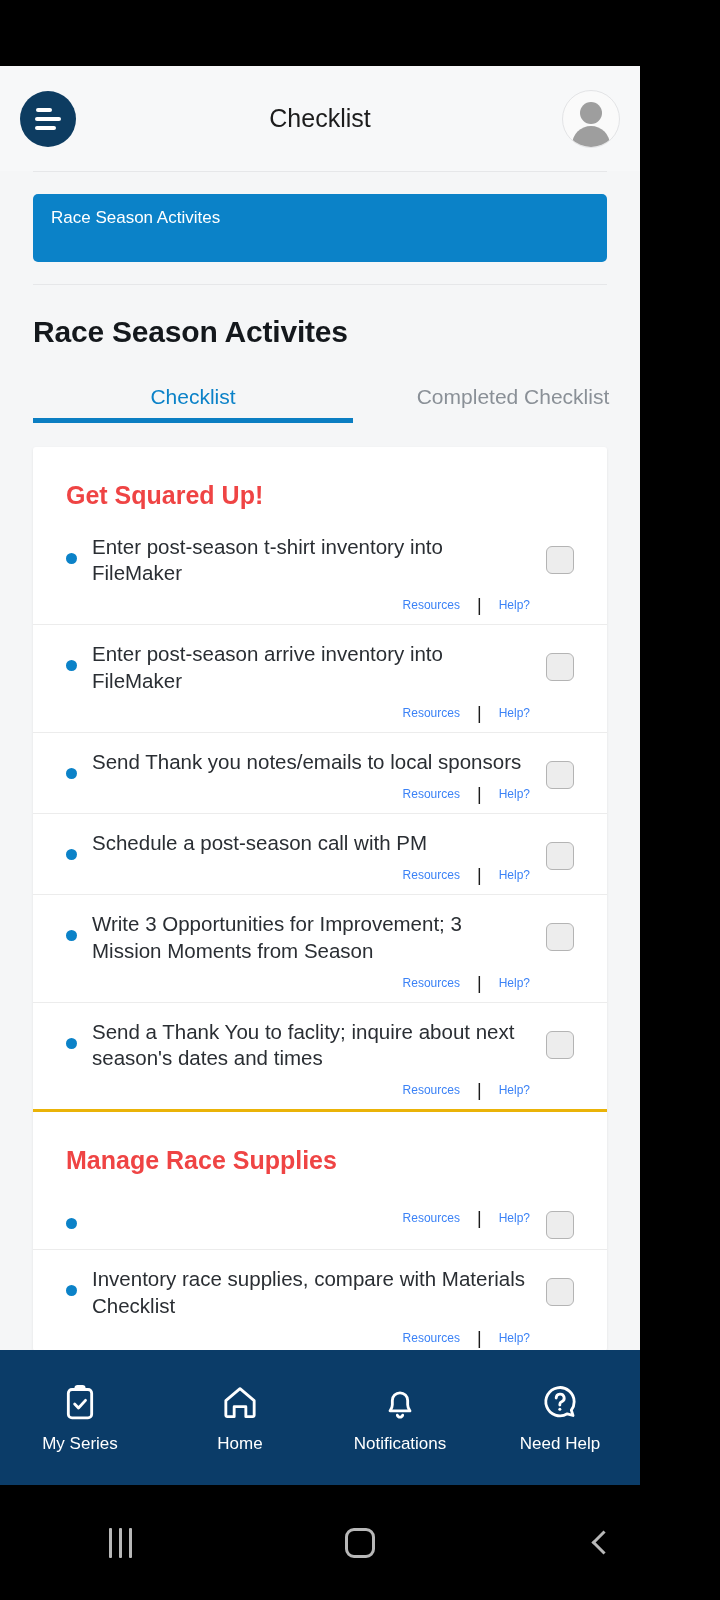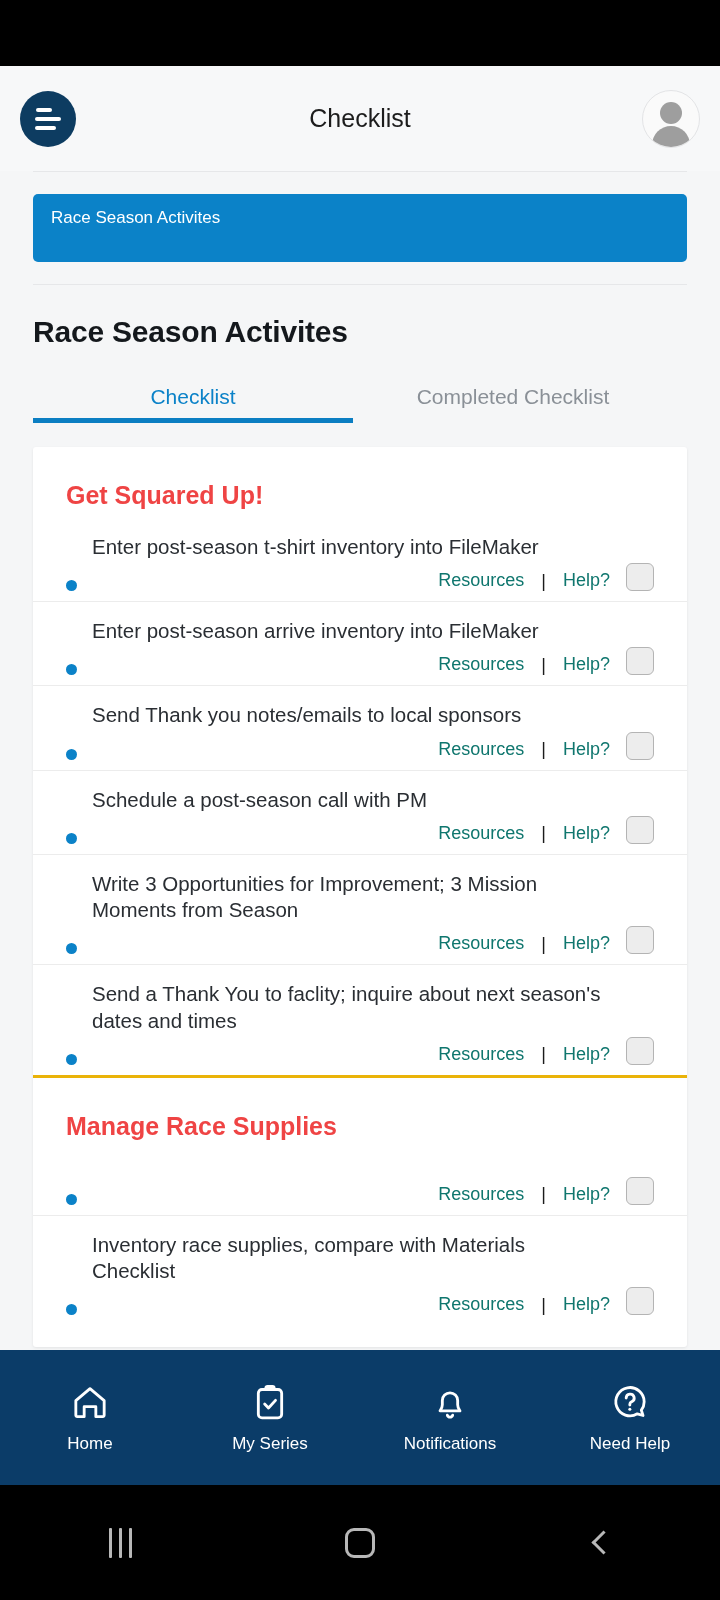--- a/index.html
+++ b/index.html
@@ -2,21 +2,21 @@
 <html><head>
 <meta charset="utf-8">
 <style>
   * { margin:0; padding:0; box-sizing:border-box; }
   html, body {
     width:720px; height:1600px;
     background:#000;
     font-family:"Liberation Sans", sans-serif;
     overflow:hidden;
   }
-  .phone { position:relative; width:720px; height:1600px; background:#000; }
+  .phone { position:relative; width:640px; height:1600px; background:#000; }
 
   
   .status-bar { height:66px; background:#000; width:100%; }
 
   
   .app { position:relative; height:1419px; background:#f5f6f7; overflow:hidden; }
 
   
   .app-header {
     height:105px; display:flex; align-items:center;
@@ -86,38 +86,38 @@
     box-shadow:0 1px 3px rgba(0,0,0,.08);
     padding:0 0 4px 0; min-height:900px;
   }
   .section-title {
     font-size:25px; font-weight:700; color:#ef4444;
     padding:34px 0 8px 33px;
   }
 
   
   .row {
-    display:flex; align-items:flex-end;
+    display:flex; align-items:flex-start;
     padding:16px 33px 10px 33px;
     border-top:1px solid #ececec; position:relative;
   }
   .row.first { border-top:none; }
   .bullet {
     width:11px; height:11px; border-radius:50%; background:#0b82c8;
     flex:0 0 auto; margin-top:19px; margin-right:15px;
   }
   .row-main { flex:1 1 auto; min-width:0; }
   .row-text {
     font-size:20.5px; color:#2a2e33; line-height:1.28; font-weight:400;
   }
   .row-actions {
     display:flex; align-items:center; justify-content:flex-end;
     gap:17px; margin-top:10px; padding-right:2px;
   }
-  .link { color:#0f766e; font-size:18px; }
+  .link { color:#3b82f6; font-size:12px; }
   .sep { color:#1b1b1b; font-size:18px; line-height:1; }
   .chk {
     width:28px; height:28px; border-radius:6px;
     background:#ededed; border:1px solid #b4b4b4;
     flex:0 0 auto; margin-top:12px; margin-left:14px;
   }
   .row.clipped { padding-bottom:0; }
 
   
   .bottom-nav {
@@ -282,44 +282,44 @@
             <span class="sep">|</span>
             <span class="link">Help?</span>
           </div>
         </div>
         <div class="chk"></div>
       </div>
 
     </div>
 
     <div class="bottom-nav">
-
-      <div class="nav-item">
-        <span>
-          <svg class="nav-icon" viewBox="0 0 24 24" fill="none" stroke="#ffffff" stroke-width="1.7" stroke-linecap="round" stroke-linejoin="round">
-            <path d="M3.5 11.2 12 4l8.5 7.2V20a0.8 0.8 0 0 1-.8.8h-4.2v-6H8.5v6H4.3a0.8 0.8 0 0 1-.8-.8z"></path>
-          </svg>
-        </span>
-        <span class="nav-label">Home</span>
-      </div>
 
       <div class="nav-item">
         <span>
           <svg class="nav-icon" viewBox="0 0 24 24" fill="none" stroke="#ffffff" stroke-width="1.7" stroke-linecap="round" stroke-linejoin="round">
             <rect x="5" y="4.5" width="14" height="17" rx="2.2"></rect>
             <path d="M9.5 4.5V3.6a1 1 0 0 1 1-1h3a1 1 0 0 1 1 1v.9z" fill="#ffffff"></path>
             <path d="M8.8 13.2l2.3 2.4 4.2-4.6"></path>
           </svg>
         </span>
         <span class="nav-label">My Series</span>
       </div>
 
       <div class="nav-item">
         <span>
           <svg class="nav-icon" viewBox="0 0 24 24" fill="none" stroke="#ffffff" stroke-width="1.7" stroke-linecap="round" stroke-linejoin="round">
+            <path d="M3.5 11.2 12 4l8.5 7.2V20a0.8 0.8 0 0 1-.8.8h-4.2v-6H8.5v6H4.3a0.8 0.8 0 0 1-.8-.8z"></path>
+          </svg>
+        </span>
+        <span class="nav-label">Home</span>
+      </div>
+
+      <div class="nav-item">
+        <span>
+          <svg class="nav-icon" viewBox="0 0 24 24" fill="none" stroke="#ffffff" stroke-width="1.7" stroke-linecap="round" stroke-linejoin="round">
             <path d="M6 17.3c1.1-1.2 1.4-2.2 1.4-3.6v-2.6a4.6 4.6 0 0 1 9.2 0v2.6c0 1.4.3 2.4 1.4 3.6z"></path>
             <path d="M10.4 19.9a1.7 1.7 0 0 0 3.2 0"></path>
           </svg>
         </span>
         <span class="nav-label">Notifications</span>
       </div>
 
       <div class="nav-item">
         <span>
           <svg class="nav-icon" viewBox="0 0 24 24" fill="none" stroke="#ffffff" stroke-width="1.7" stroke-linecap="round" stroke-linejoin="round">

